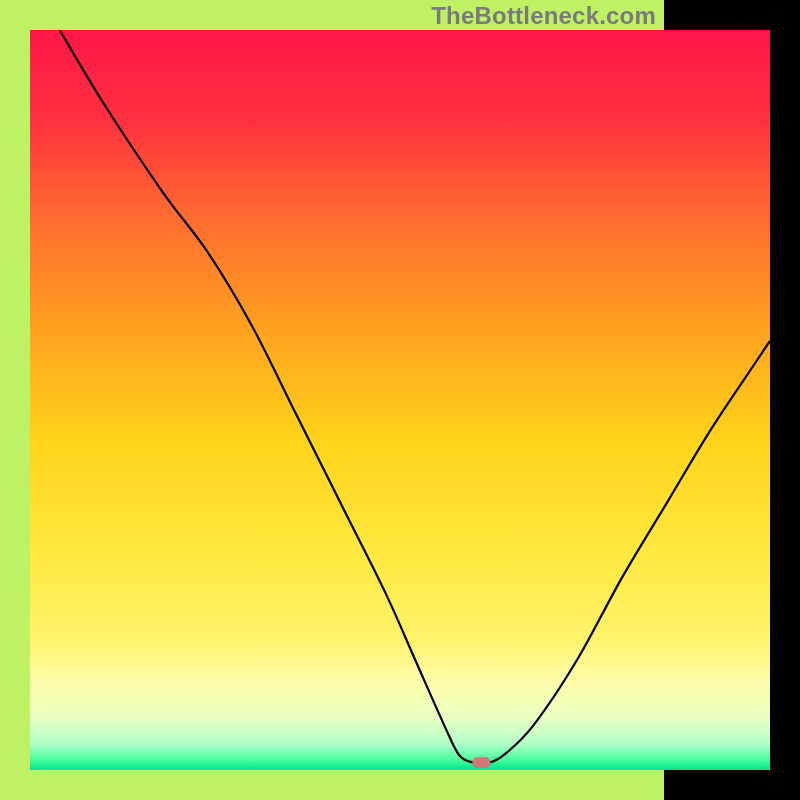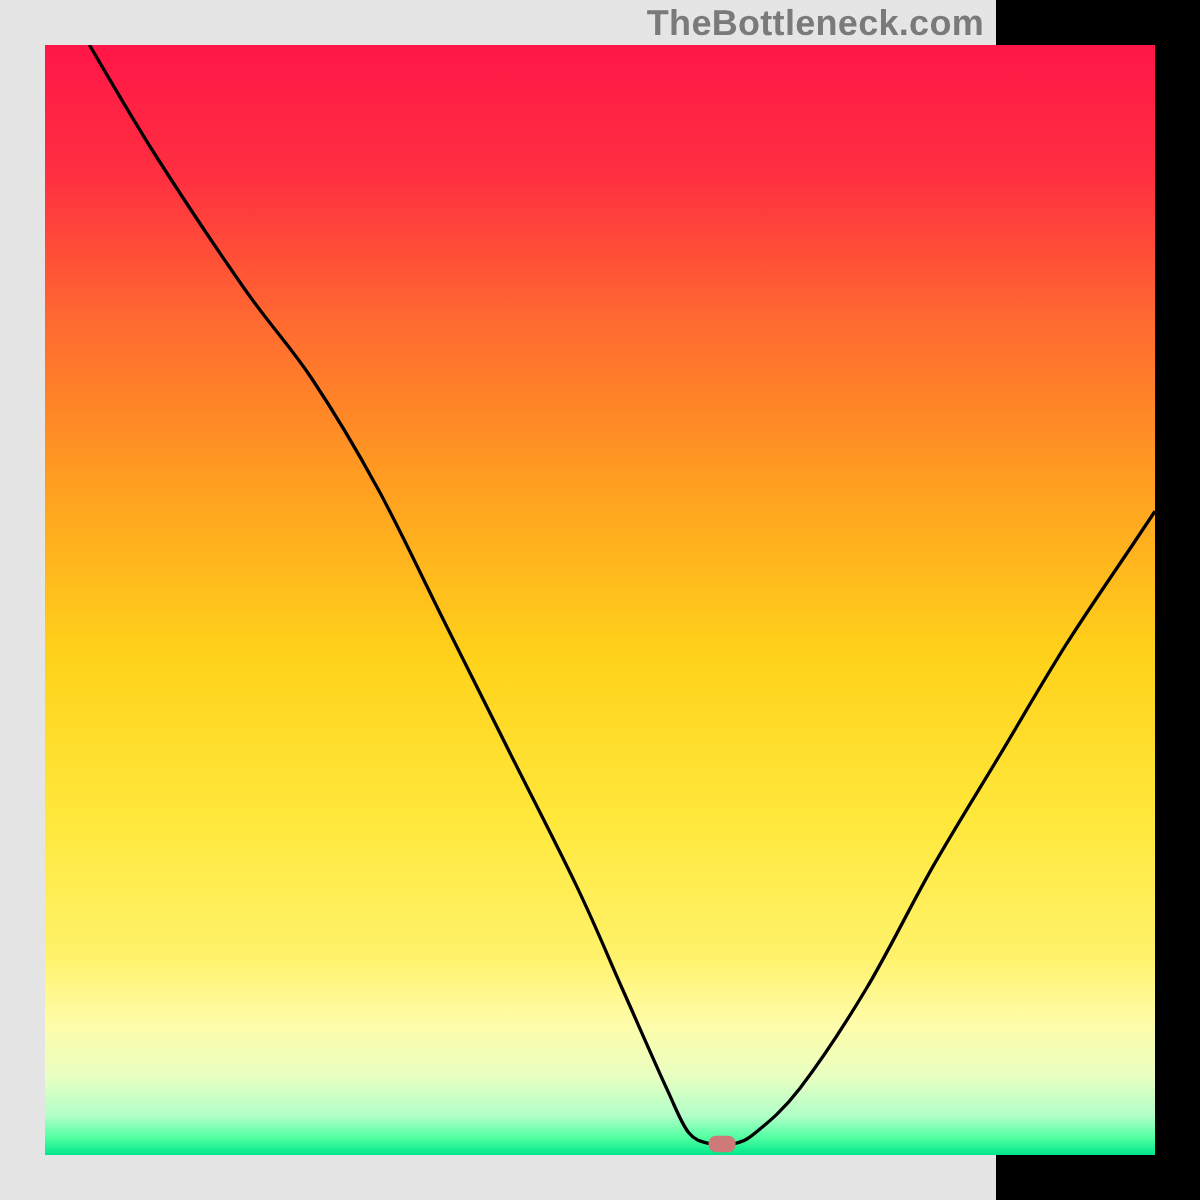--- a/index.html
+++ b/index.html
@@ -7,21 +7,21 @@
     padding: 0;
     width: 800px;
     height: 800px;
     background: #000;
     font-family: Arial, Helvetica, sans-serif;
   }
   .frame {
     position: relative;
     width: 664px;
     height: 800px;
-    background: #e5e5e5;
+    background: #bef264;
   }
   .watermark {
     position: absolute;
     top: 2px;
     right: 8px;
     color: #7a7a7a;
     font-size: 24px;
     font-weight: 600;
     letter-spacing: 0.2px;
     z-index: 30;

